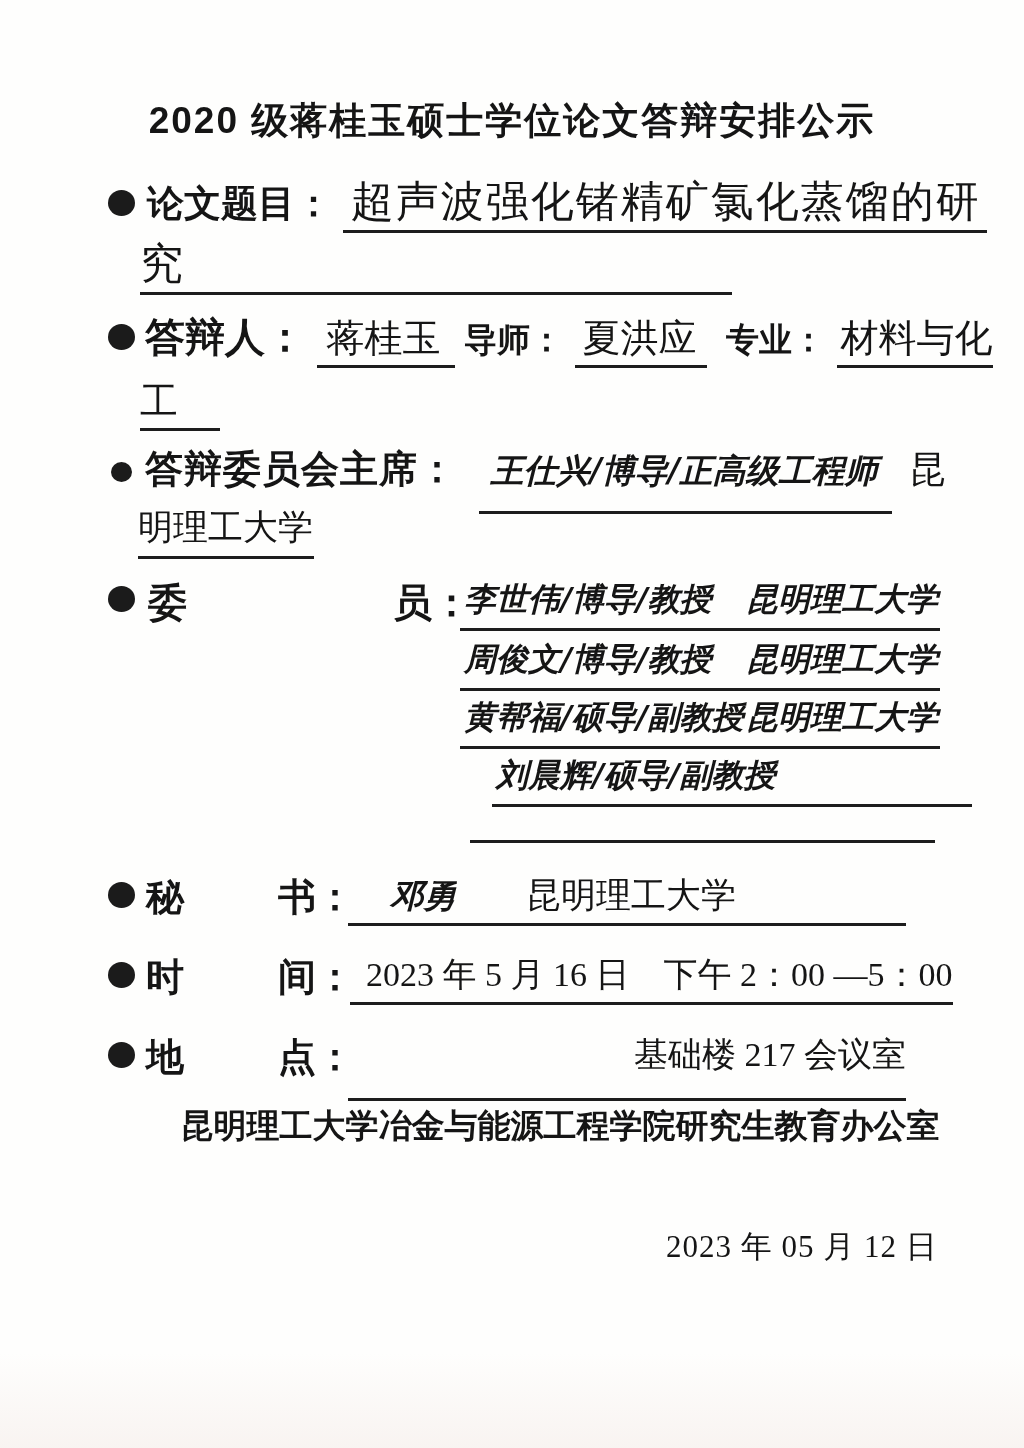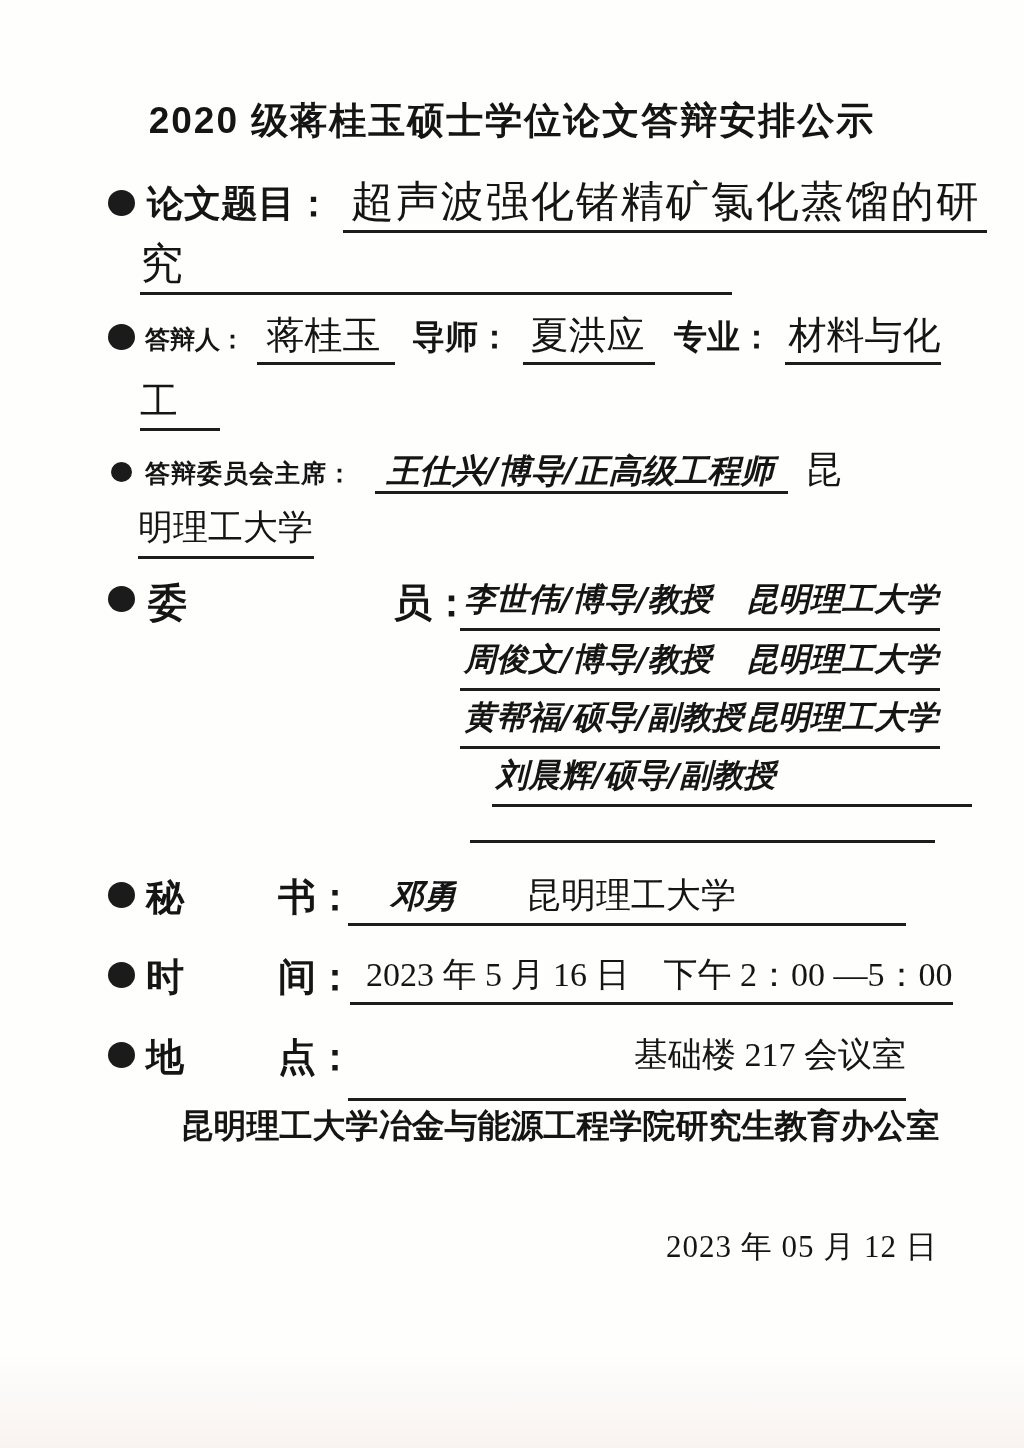--- a/index.html
+++ b/index.html
@@ -87,36 +87,36 @@
     <span class="lbl" style="font-size:37px;">论文题目：</span>
     <span class="u serif" style="letter-spacing:2px; padding:0 6px 2px 8px;">超声波强化锗精矿氯化蒸馏的研</span>
   </div>
 
   <div class="abs" style="top:238px; left:140px; font-size:43px; line-height:1.2;">
     <span class="u serif" style="min-width:592px; padding-bottom:2px;">究</span>
   </div>
 
   <div class="abs" style="top:312px; left:145px; font-size:38px; line-height:1.25;">
     <span class="bullet" style="left:-37px; top:12px;"></span>
-    <span class="lbl" style="font-size:25px;">答辩人：</span>
+    <span class="lbl" style="font-size:40px;">答辩人：</span>
     <span class="u serif" style="padding:0 14px 2px 10px; margin-left:2px;">蒋桂玉</span>
-    <span class="lbl" style="font-size:33px; margin-left:8px;">导师：</span>
+    <span class="lbl" style="font-size:33px; ">导师：</span>
     <span class="u serif" style="padding:0 10px 2px 8px; margin-left:2px;">夏洪应</span>
     <span class="lbl" style="font-size:33px; margin-left:10px;">专业：</span>
     <span class="u serif" style="padding:0 0 2px 4px; margin-left:2px;">材料与化</span>
   </div>
 
   <div class="abs" style="top:378px; left:140px; font-size:38px; line-height:1.25;">
     <span class="u serif" style="min-width:80px; padding-bottom:2px;">工</span>
   </div>
 
   <div class="abs" style="top:446px; left:145px; font-size:38px; line-height:1.25;">
     <span class="bullet small" style="left:-34px; top:16px;"></span>
-    <span class="lbl" style="font-size:25px; letter-spacing:1px;">答辩委员会主席：</span>
-    <span class="u kaiti" style="font-size:33px; margin-left:12px; padding:0 14px 0 12px;">王仕兴/博导/正高级工程师</span>
+    <span class="lbl" style="font-size:38px; letter-spacing:1px;">答辩委员会主席：</span>
+    <span class="u kaiti" style="font-size:33px; margin-left:12px; padding:0 14px 20px 12px;">王仕兴/博导/正高级工程师</span>
     <span class="serif" style="font-size:37px; margin-left:8px;">昆</span>
   </div>
 
   <div class="abs" style="top:506px; left:138px; font-size:35px; line-height:1.25;">
     <span class="u serif" style="min-width:176px; padding-bottom:6px;">明理工大学</span>
   </div>
 
   <div class="abs" style="top:576px; left:0; right:0; height:240px;">
     <span class="bullet" style="left:108px; top:10px;"></span>
     <span class="abs lbl" style="left:148px; top:0; font-size:39px;">委</span>

